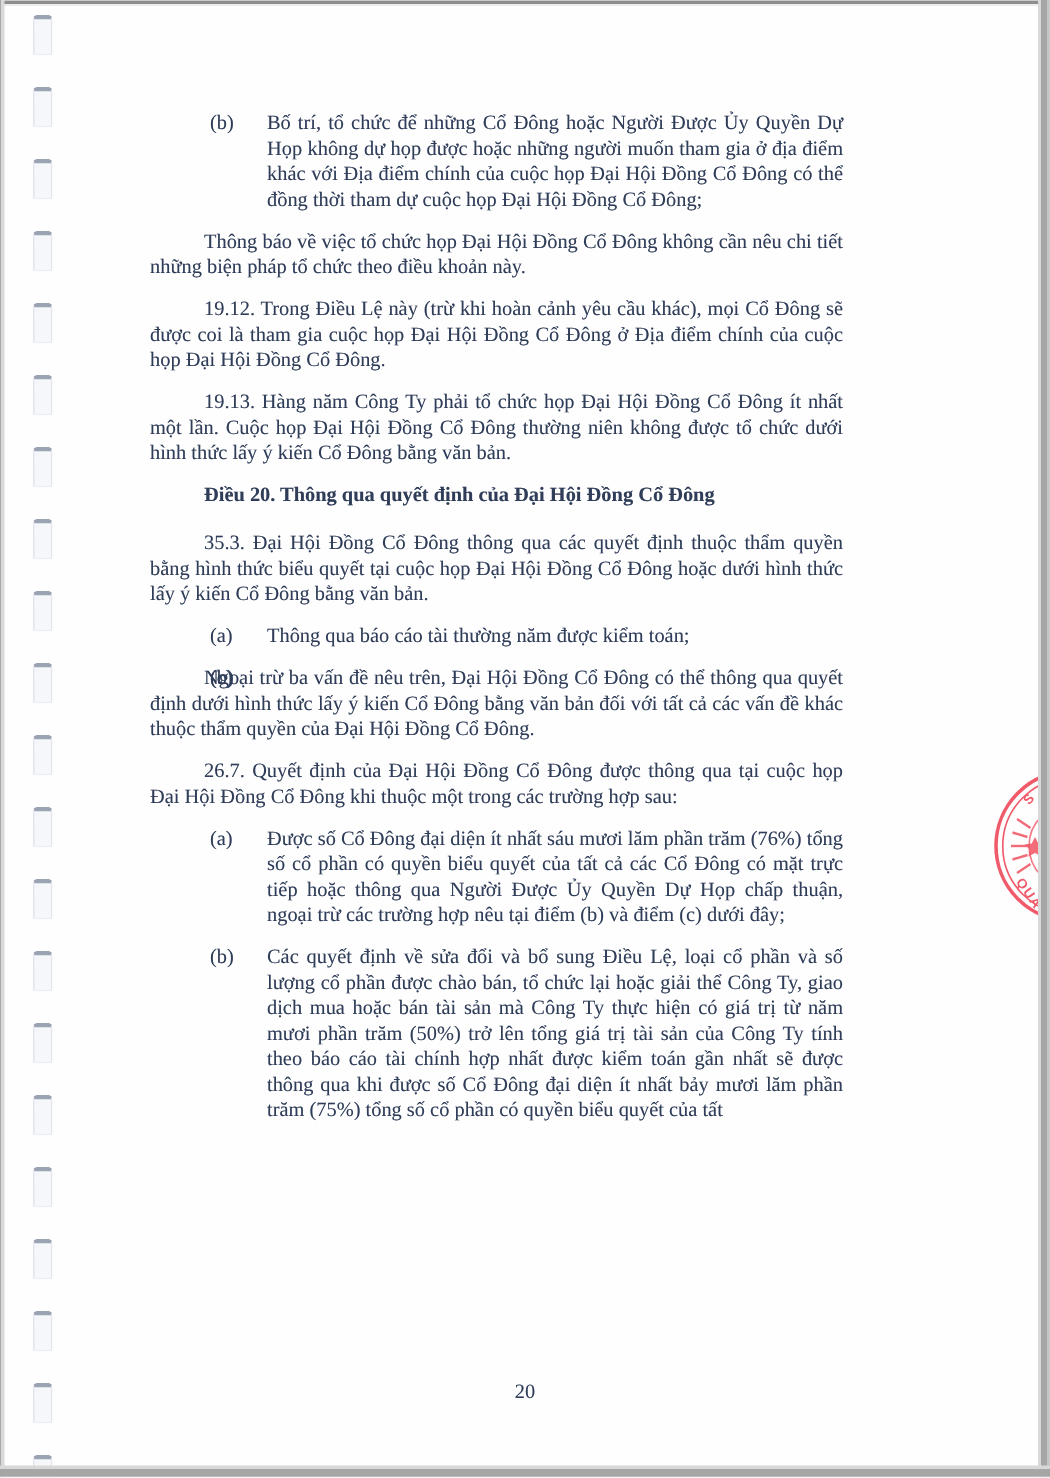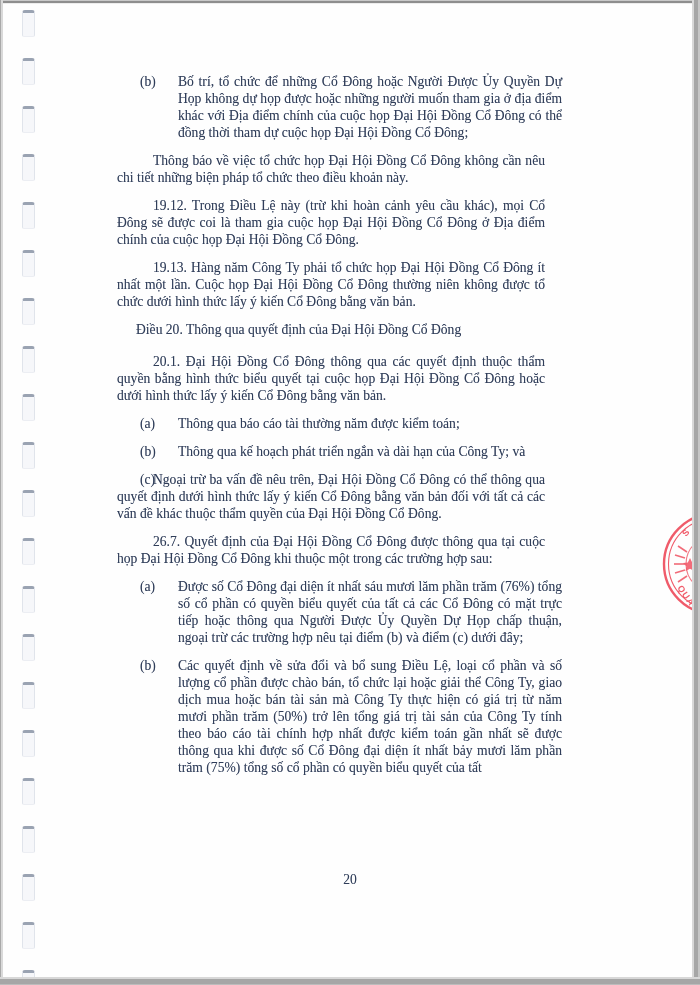--- a/index.html
+++ b/index.html
@@ -22,25 +22,25 @@
   
   .binding{position:absolute;left:22px;top:10px;width:14px;z-index:2;}
   .hole{display:block;width:13px;height:27px;margin:0 0 21px;
     box-sizing:border-box;background:#f6f7fa;
     border-top:3px solid #9aa3b2;border-left:1px solid #e0e4eb;
     border-right:1px solid #e0e4eb;border-bottom:1px solid #eceef3;
     border-radius:3px 3px 2px 2px;}
   
   .content{position:absolute;left:100px;top:73px;width:462px;z-index:1;
     text-align:justify;text-shadow:0 0 .4px rgba(47,61,89,.35);}
-  .p{margin:0 17px 11px;text-indent:36px;}
-  .h{margin:4px 0 15px;text-indent:36px;font-weight:400;}
+  .p{margin:0 0 11px;text-indent:36px;}
+  .h{margin:4px 0 15px;text-indent:36px;font-weight:700;}
   .li{position:relative;padding-left:78px;margin:0 0 11px;}
   .li>.lab{position:absolute;left:40px;top:0;}
-  .pageno{position:absolute;top:871px;left:0;width:700px;text-align:center;z-index:1;
+  .pageno{position:absolute;top:919px;left:0;width:700px;text-align:center;z-index:1;
     text-shadow:0 0 .4px rgba(47,61,89,.35);}
   
   .stamp{position:absolute;left:644px;top:494px;z-index:1;opacity:.88;}
 </style>
 </head>
 <body>
 
 <div class="page">
 
   <div class="binding">
@@ -73,29 +73,28 @@
       <span class="lab">(b)</span>
       <span>Bố trí, tổ chức để những Cổ Đông hoặc Người Được Ủy Quyền Dự Họp không dự họp được hoặc những người muốn tham gia ở địa điểm khác với Địa điểm chính của cuộc họp Đại Hội Đồng Cổ Đông có thể đồng thời tham dự cuộc họp Đại Hội Đồng Cổ Đông;</span>
     </div>
 
     <p class="p">Thông báo về việc tổ chức họp Đại Hội Đồng Cổ Đông không cần nêu chi tiết những biện pháp tổ chức theo điều khoản này.</p>
     <p class="p">19.12. Trong Điều Lệ này (trừ khi hoàn cảnh yêu cầu khác), mọi Cổ Đông sẽ được coi là tham gia cuộc họp Đại Hội Đồng Cổ Đông ở Địa điểm chính của cuộc họp Đại Hội Đồng Cổ Đông.</p>
     <p class="p">19.13. Hàng năm Công Ty phải tổ chức họp Đại Hội Đồng Cổ Đông ít nhất một lần. Cuộc họp Đại Hội Đồng Cổ Đông thường niên không được tổ chức dưới hình thức lấy ý kiến Cổ Đông bằng văn bản.</p>
 
     <p class="h">Điều 20. Thông qua quyết định của Đại Hội Đồng Cổ Đông</p>
 
-    <p class="p">20.1. Đại Hội Đồng Cổ Đông thông qua các quyết định thuộc thẩm quyền bằng hình thức biểu quyết tại cuộc họp Đại Hội Đồng Cổ Đông hoặc dưới hình thức lấy ý kiến Cổ Đông bằng văn bản.</p>
+    <p class="p">35.3. Đại Hội Đồng Cổ Đông thông qua các quyết định thuộc thẩm quyền bằng hình thức biểu quyết tại cuộc họp Đại Hội Đồng Cổ Đông hoặc dưới hình thức lấy ý kiến Cổ Đông bằng văn bản.</p>
 
     <div class="li">
       <span class="lab">(a)</span>
       <span>Thông qua báo cáo tài thường năm được kiểm toán;</span>
     </div>
     <div class="li">
       <span class="lab">(b)</span>
-      <span>Thông qua kế hoạch phát triển ngắn và dài hạn của Công Ty; và</span>
     </div>
     <div class="li">
       <span class="lab">(c)</span>
     </div>
 
     <p class="p">Ngoại trừ ba vấn đề nêu trên, Đại Hội Đồng Cổ Đông có thể thông qua quyết định dưới hình thức lấy ý kiến Cổ Đông bằng văn bản đối với tất cả các vấn đề khác thuộc thẩm quyền của Đại Hội Đồng Cổ Đông.</p>
     <p class="p">26.7. Quyết định của Đại Hội Đồng Cổ Đông được thông qua tại cuộc họp Đại Hội Đồng Cổ Đông khi thuộc một trong các trường hợp sau:</p>
 
     <div class="li">
       <span class="lab">(a)</span>

